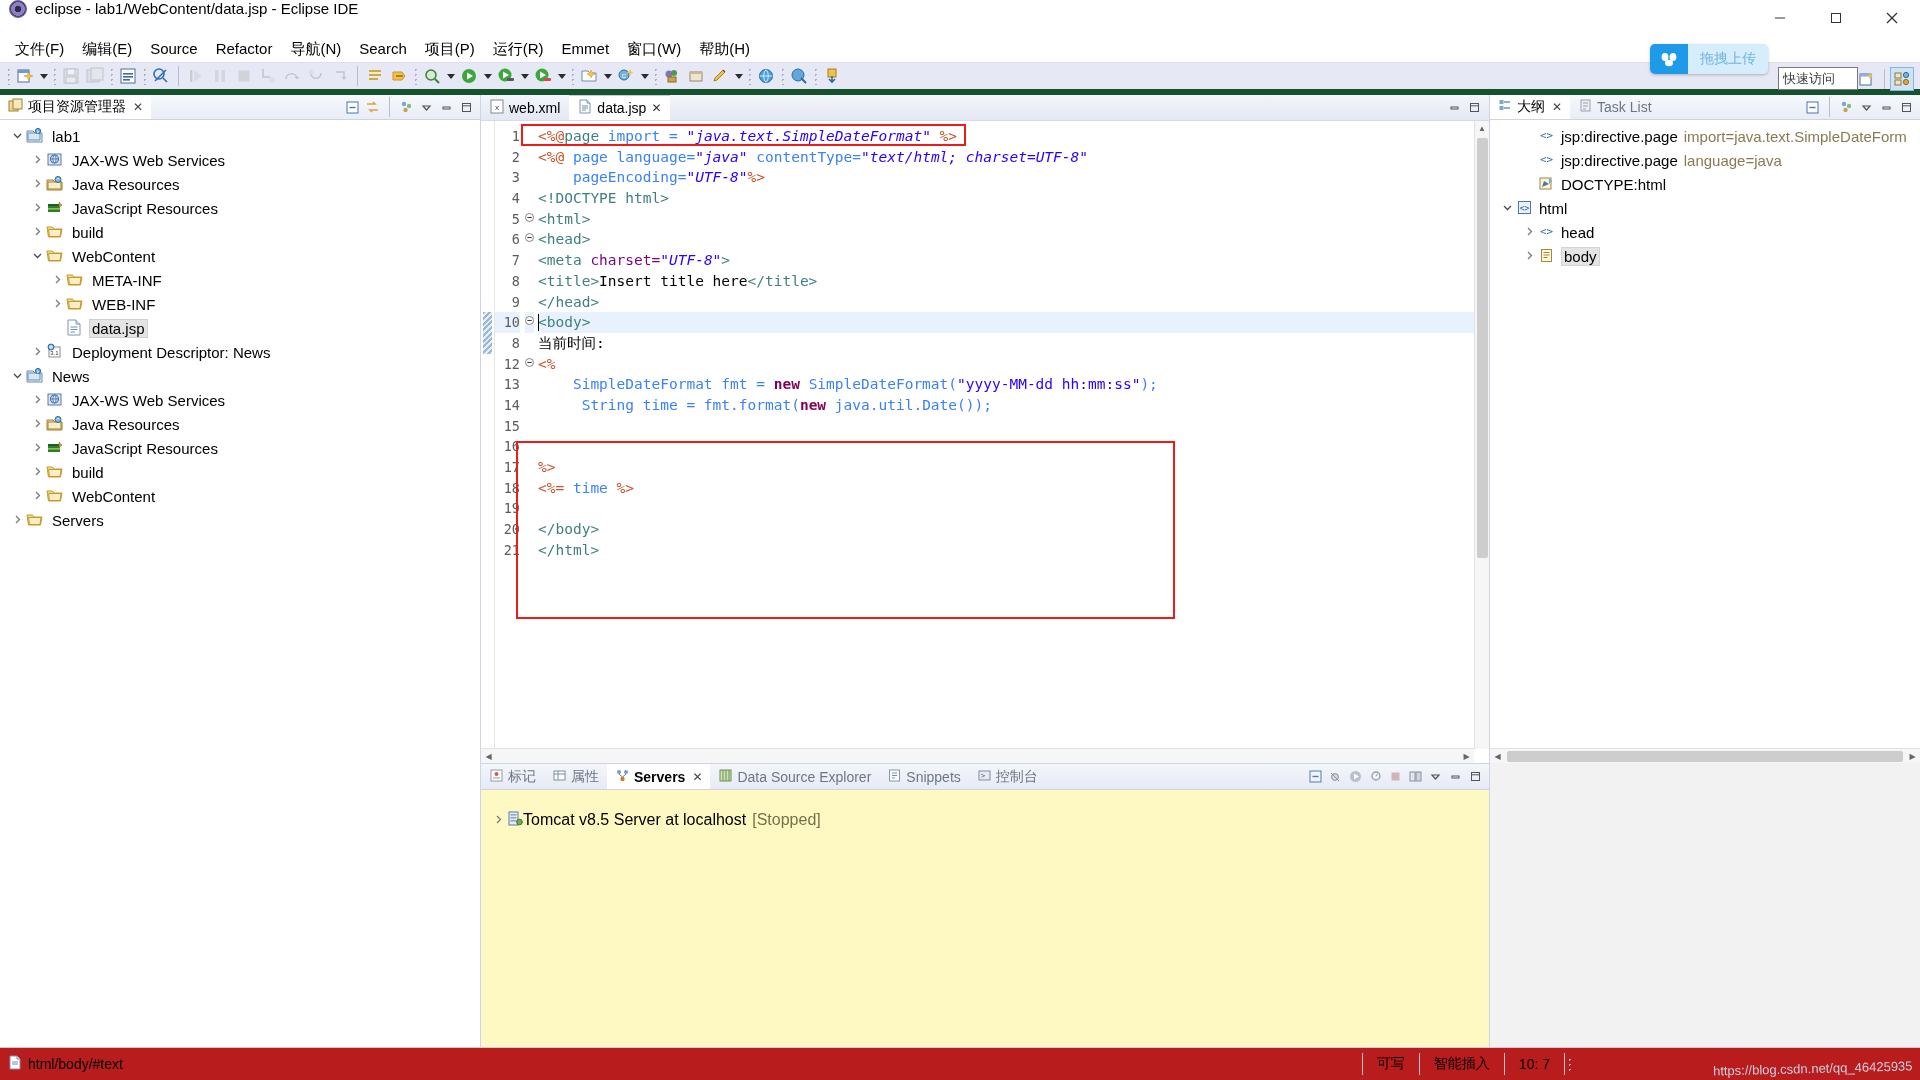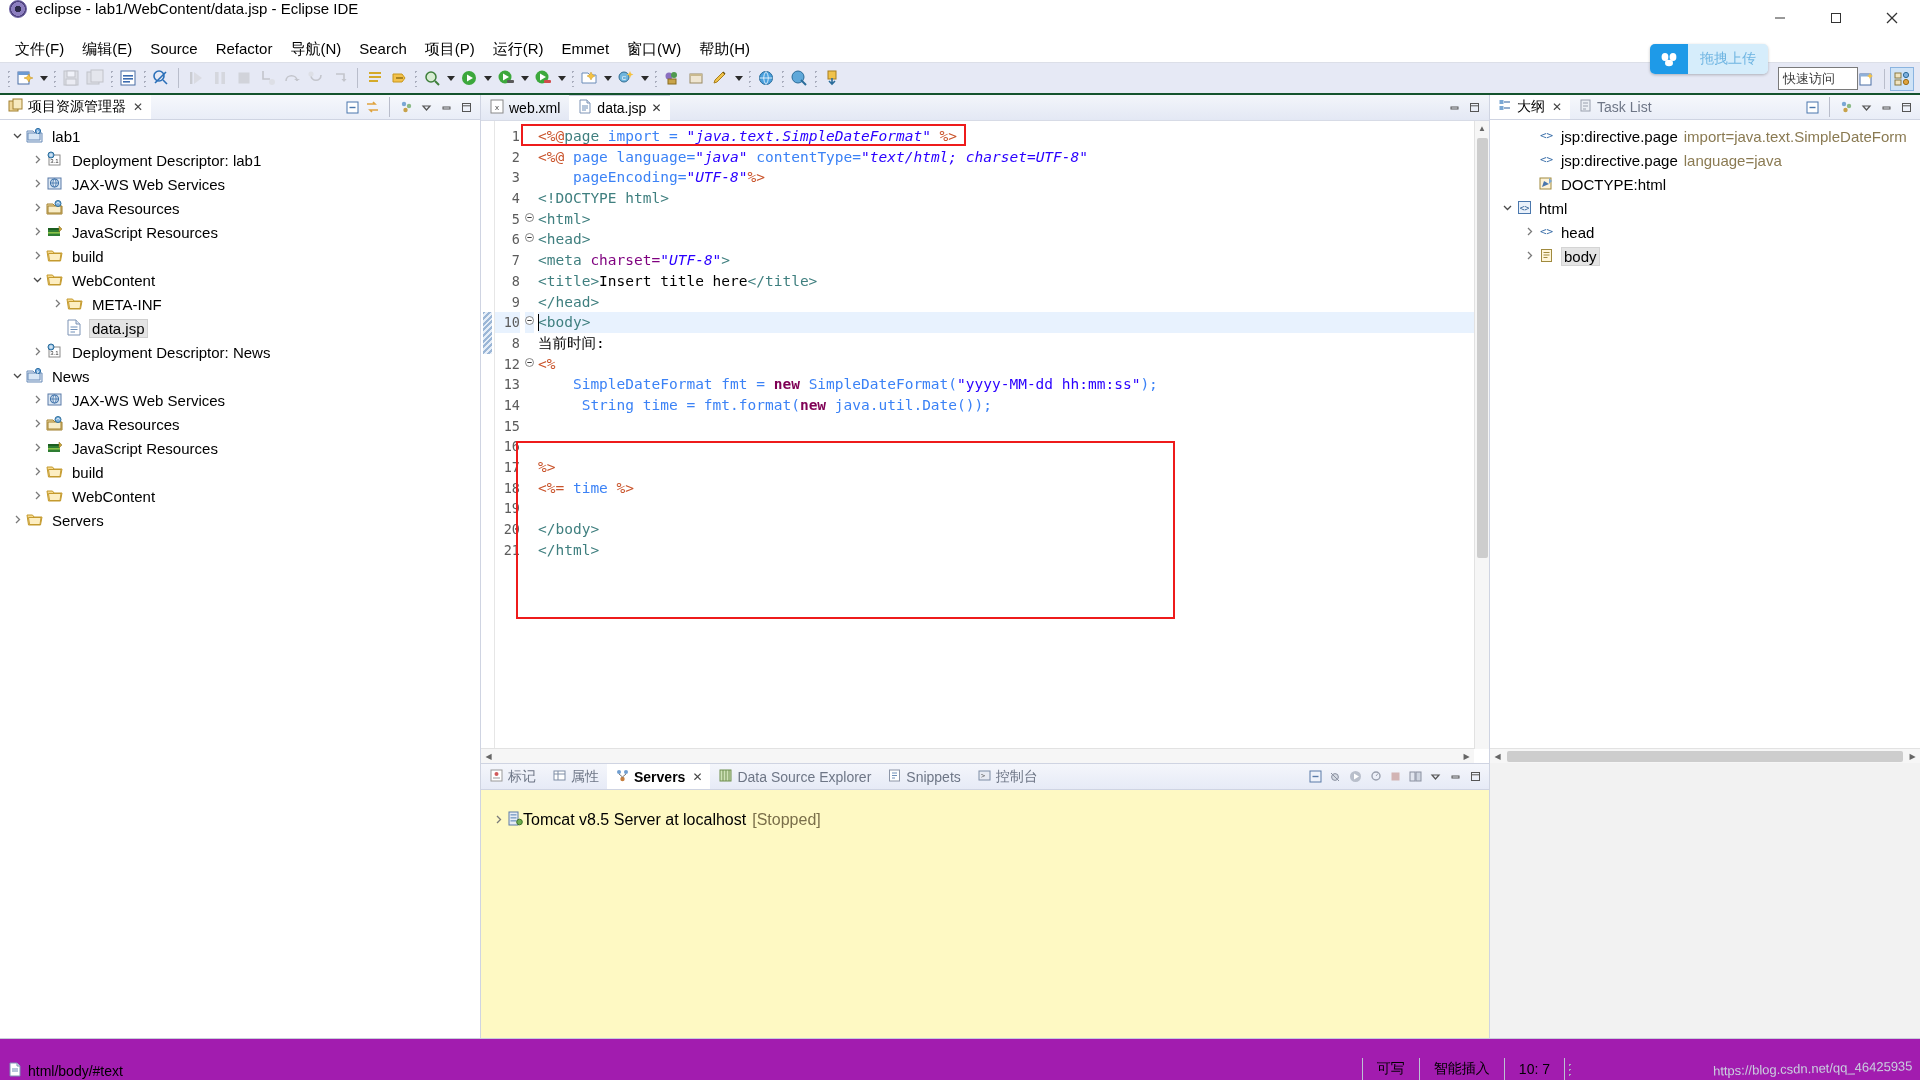--- a/index.html
+++ b/index.html
@@ -58,21 +58,21 @@
     white-space: nowrap;
     color: #000;
     line-height: 22px;
   }
 
   
   #toolbar {
     height: 33px;
     background: #e6e9f5;
     border-top: 1px solid #dcdfe8;
-    border-bottom: 2px solid #14532d;
+    border-bottom: 6px solid #14532d;
     display: flex;
     align-items: center;
     padding-left: 4px;
     position: relative;
   }
   .tb-sep {
     width: 1px; height: 20px; background: #b9bdcb;
     margin: 0 5px;
   }
   .tb-dots {
@@ -280,23 +280,23 @@
   .olabel.selected { background:#e4e4e4; border:1px solid #d4d4d4; padding:0 2px; }
   #outline-hscroll {
     position:absolute; left:0; right:0; bottom:0; height:15px;
     background:#f6f6f6; border-top:1px solid #e2e2e2;
     display:flex; align-items:center; justify-content:space-between;
   }
   #outline-hscroll .thumb { height:11px; background:#cdcdcd; border-radius:2px; flex:1; margin:0 2px; }
 
   
   #statusbar {
-    position:absolute; left:0; right:0; bottom:0; height:42px;
-    background:#a21caf; border-top:1px solid #c8ccda;
-    display:flex; align-items:flex-end; font-size:14px;
+    position:absolute; left:0; right:0; bottom:0; height:33px;
+    background:#b91c1c; border-top:1px solid #c8ccda;
+    display:flex; align-items:center; font-size:14px;
   }
   #statusbar .sb-left { display:flex; align-items:center; gap:6px; padding-left:8px; }
   #statusbar .sb-cell {
     height:22px; display:flex; align-items:center; padding:0 14px;
     border-left:1px solid #bcc1d2;
   }
   #sb-spacer { flex:1; }
   #watermark {
     position:absolute; right:8px; bottom:4px;
     font-size:13px; color:#c9cede; white-space:nowrap;
@@ -632,32 +632,20 @@
               <circle cx="12" cy="4" r="2.6" fill="#6fa8dc" stroke="#2d6da3"></circle>
               <path d="M11 3.5l1.6 1.4-1.6 1.4" fill="none" stroke="#fff" stroke-width="1"></path>
             </svg></span>
           <span class="tlabel">lab1</span>
         </div>
         <div class="tnode" style="padding-left: 28px;">
           <span class="twist"><svg width="11" height="11" viewBox="0 0 11 11">
               <path d="M4 2l3.5 3.5L4 9" fill="none" stroke="#7a7a7a" stroke-width="1.3"></path>
             </svg></span>
           <span class="ticon"><svg width="17" height="17" viewBox="0 0 17 17">
-              <rect x="3" y="4" width="11" height="10" fill="#fff" stroke="#8a8a8a"></rect>
-              <text x="8.5" y="12" font-size="6" text-anchor="middle" fill="#333" font-family="Liberation Sans">3.1</text>
-              <circle cx="5" cy="4" r="3" fill="#7fb2dd" stroke="#2a6c9a"></circle>
-              <path d="M3 4h4M5 2v4" stroke="#fff" stroke-width=".8"></path>
-            </svg></span>
-          <span class="tlabel">Deployment Descriptor: lab1</span>
-        </div>
-        <div class="tnode" style="padding-left: 28px;">
-          <span class="twist"><svg width="11" height="11" viewBox="0 0 11 11">
-              <path d="M4 2l3.5 3.5L4 9" fill="none" stroke="#7a7a7a" stroke-width="1.3"></path>
-            </svg></span>
-          <span class="ticon"><svg width="17" height="17" viewBox="0 0 17 17">
               <rect x="2" y="3" width="13" height="11" fill="#dbe7f3" stroke="#5a7ba8"></rect>
               <circle cx="8.5" cy="8" r="4" fill="none" stroke="#3b6fa8" stroke-width="1.1"></circle>
               <ellipse cx="8.5" cy="8" rx="1.6" ry="4" fill="none" stroke="#3b6fa8" stroke-width=".8"></ellipse>
               <line x1="4.5" y1="8" x2="12.5" y2="8" stroke="#3b6fa8" stroke-width=".8"></line>
             </svg></span>
           <span class="tlabel">JAX-WS Web Services</span>
         </div>
         <div class="tnode" style="padding-left: 28px;">
           <span class="twist"><svg width="11" height="11" viewBox="0 0 11 11">
               <path d="M4 2l3.5 3.5L4 9" fill="none" stroke="#7a7a7a" stroke-width="1.3"></path>
@@ -704,20 +692,30 @@
         </div>
         <div class="tnode" style="padding-left: 48px;">
           <span class="twist"><svg width="11" height="11" viewBox="0 0 11 11">
               <path d="M4 2l3.5 3.5L4 9" fill="none" stroke="#7a7a7a" stroke-width="1.3"></path>
             </svg></span>
           <span class="ticon"><svg width="17" height="17" viewBox="0 0 17 17">
               <path d="M1 4h5.5l1.5 2H16l-1.5 8H2.5z" fill="#f7d98a" stroke="#c49a2e"></path>
               <path d="M2.5 6.5h12.5L14 13.5H3.5z" fill="#fdeec2" stroke="#c49a2e"></path>
             </svg></span>
           <span class="tlabel">META-INF</span>
+        </div>
+        <div class="tnode" style="padding-left: 48px;">
+          <span class="twist"><svg width="11" height="11" viewBox="0 0 11 11">
+              <path d="M4 2l3.5 3.5L4 9" fill="none" stroke="#7a7a7a" stroke-width="1.3"></path>
+            </svg></span>
+          <span class="ticon"><svg width="17" height="17" viewBox="0 0 17 17">
+              <path d="M1 4h5.5l1.5 2H16l-1.5 8H2.5z" fill="#f7d98a" stroke="#c49a2e"></path>
+              <path d="M2.5 6.5h12.5L14 13.5H3.5z" fill="#fdeec2" stroke="#c49a2e"></path>
+            </svg></span>
+          <span class="tlabel">WEB-INF</span>
         </div>
         <div class="tnode" style="padding-left: 48px;">
           <span class="twist"></span>
           <span class="ticon"><svg width="16" height="17" viewBox="0 0 16 17">
               <path d="M2 1h8l4 4v11H2z" fill="#fff" stroke="#7d93b5"></path>
               <path d="M10 1v4h4" fill="#dde6f2" stroke="#7d93b5"></path>
               <line x1="4.5" y1="8" x2="11.5" y2="8" stroke="#6f8fb8"></line>
               <line x1="4.5" y1="10.5" x2="11.5" y2="10.5" stroke="#6f8fb8"></line>
               <line x1="4.5" y1="13" x2="9" y2="13" stroke="#6f8fb8"></line>
             </svg></span>

